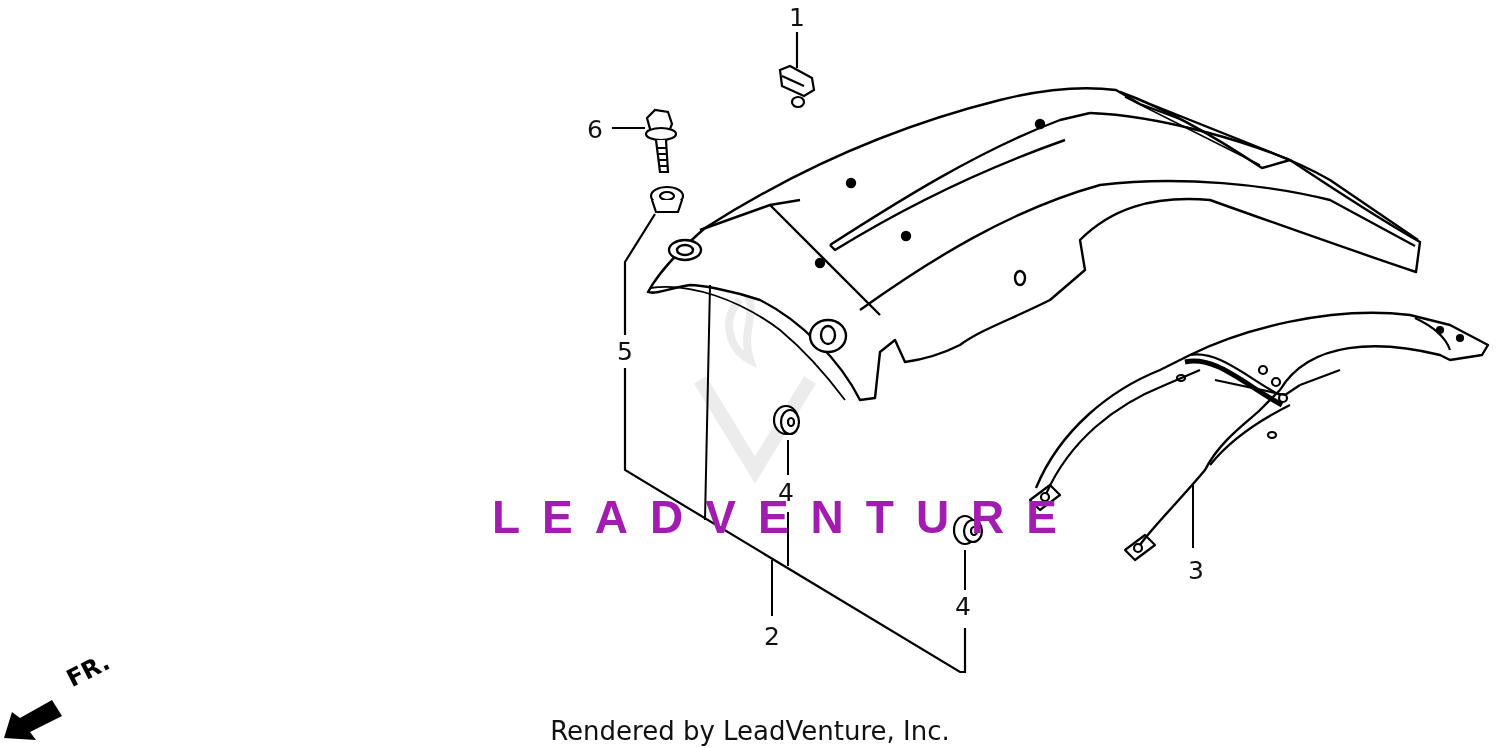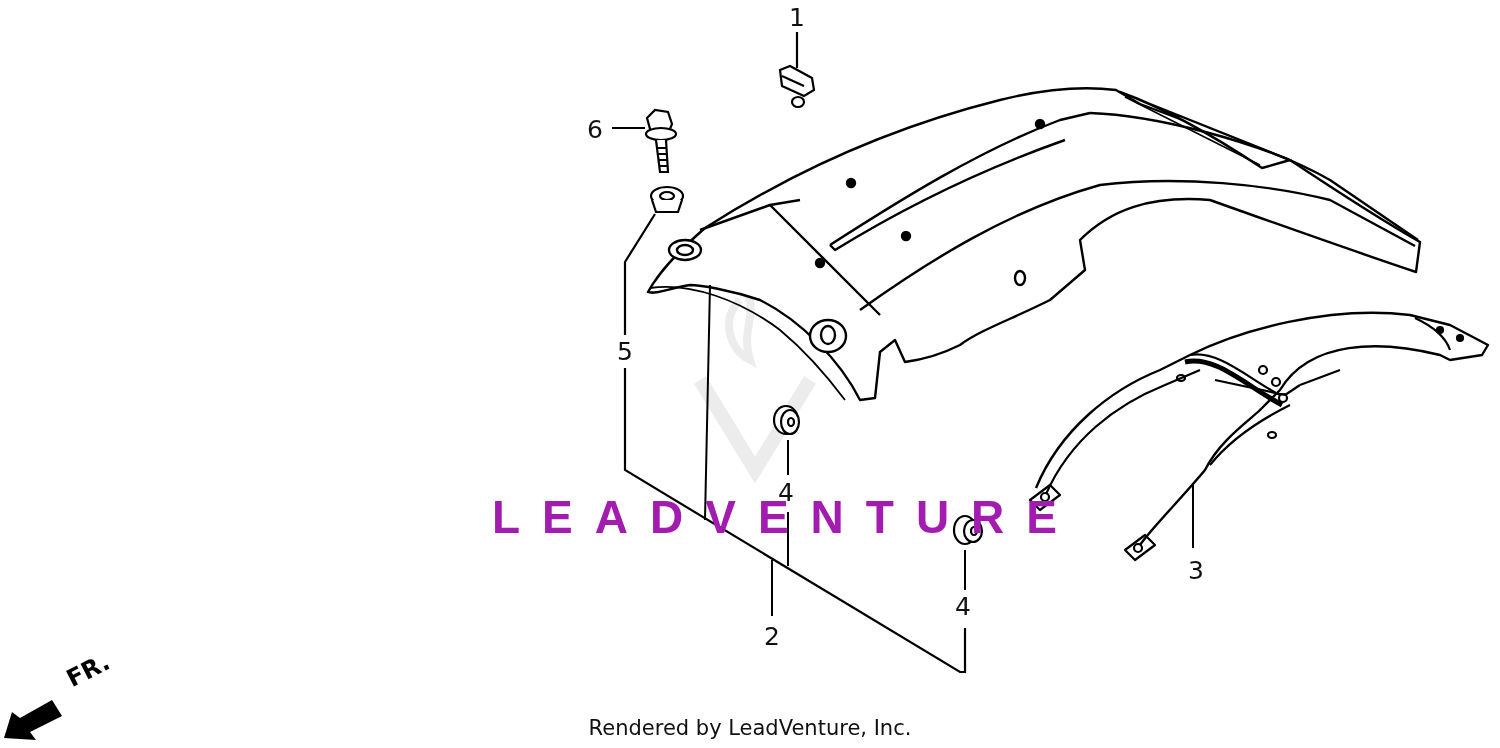--- a/index.html
+++ b/index.html
@@ -1,20 +1,20 @@
 <!DOCTYPE html>
 <html><head>
 <meta charset="utf-8">
 <style>
   html, body { margin: 0; padding: 0; background: #ffffff; }
   body { width: 1500px; height: 748px; position: relative; overflow: hidden; font-family: "DejaVu Sans", sans-serif; }
   #diagram { position: absolute; left: 0; top: 0; width: 1500px; height: 748px; }
   .watermark-text { position: absolute; left: 492px; top: 490px; font-family: "Liberation Sans", sans-serif; font-size: 46px; font-weight: 700; letter-spacing: 22px; color: #a21caf; white-space: nowrap; }
   .callout { position: absolute; font-family: "DejaVu Sans", sans-serif; font-size: 25px; color: #111; line-height: 1; }
-  .footer { position: absolute; left: 0; width: 1500px; top: 716px; text-align: center; font-family: "DejaVu Sans", sans-serif; font-size: 21px; color: #111; }
+  .footer { position: absolute; left: 0; width: 1500px; top: 716px; text-align: center; font-family: "DejaVu Sans", sans-serif; font-size: 26px; color: #111; }
   .fr { position: absolute; left: 62px; top: 668px; font-family: "DejaVu Sans", sans-serif; font-weight: 900; font-size: 24px; color: #000; transform: rotate(-27deg); transform-origin: left top; }
 </style>
 </head>
 <body>
 
 <svg id="diagram" viewBox="0 0 1500 748" xmlns="http://www.w3.org/2000/svg">
 
   <g fill="none" stroke="#ececec" stroke-width="14">
     <path d="M700 380 L755 470 L810 380"></path>
     <path d="M740 300 C720 320 730 350 750 360 C740 330 760 310 745 290" stroke-width="8"></path>

